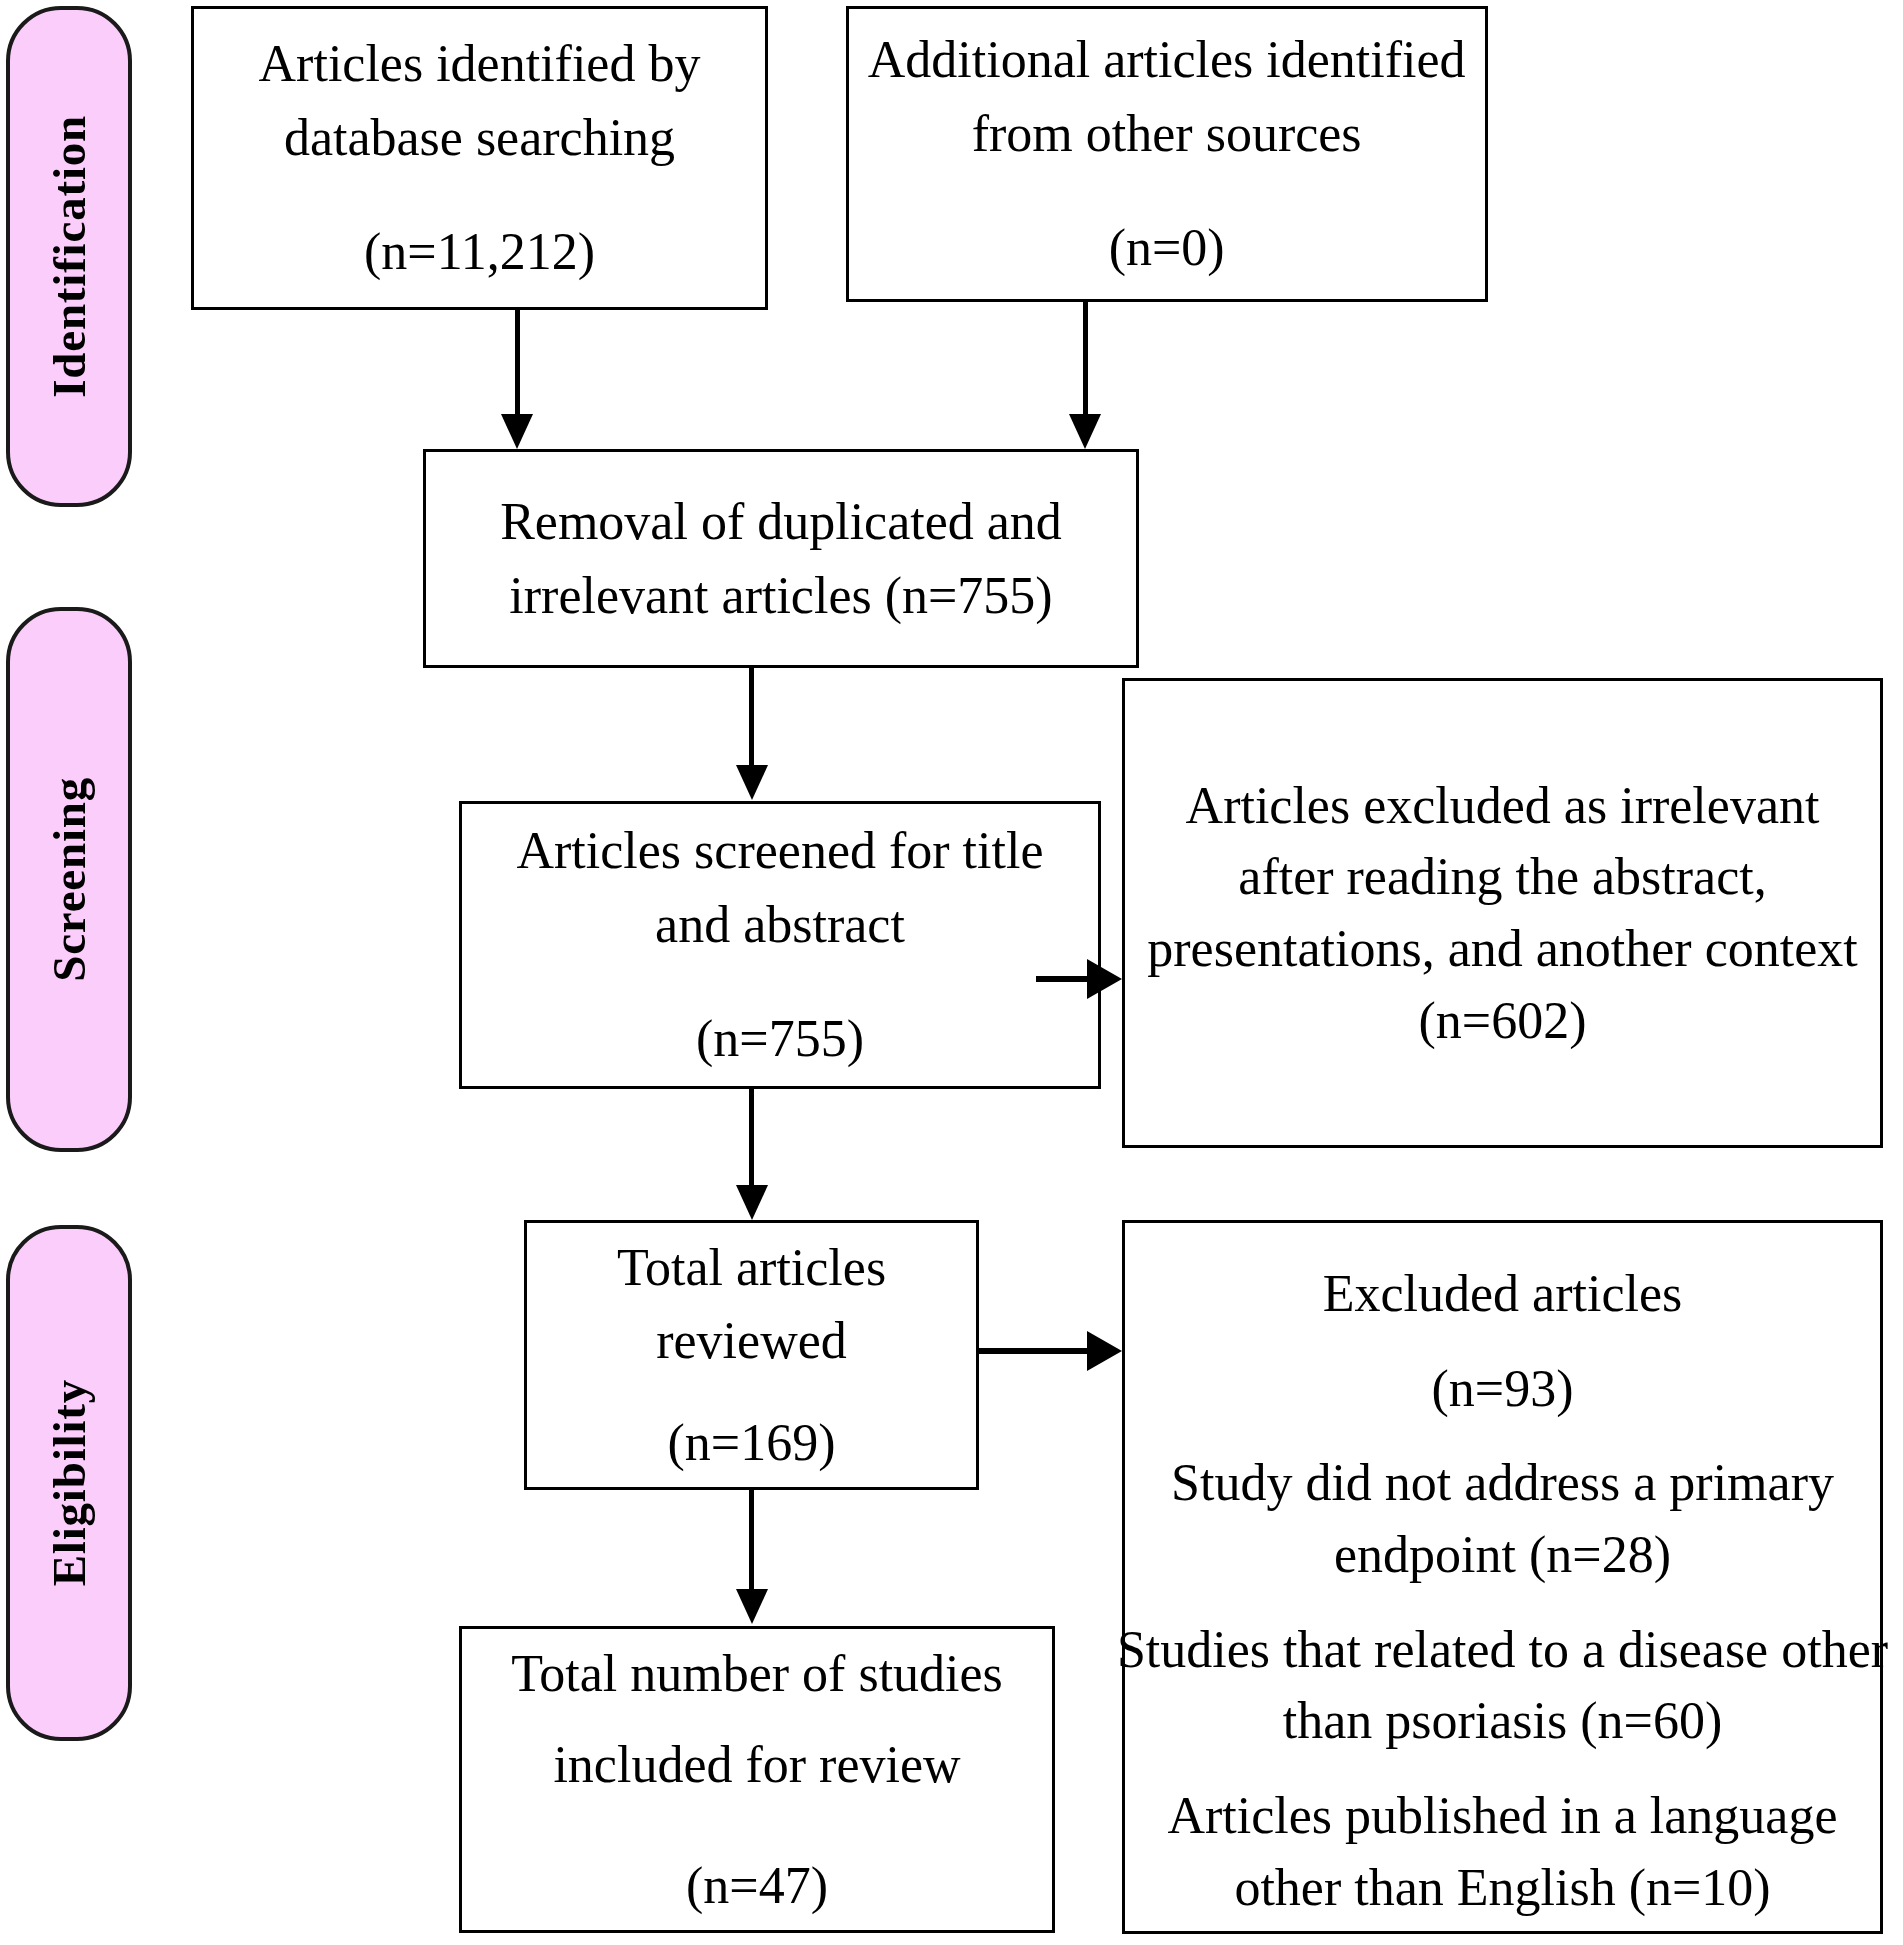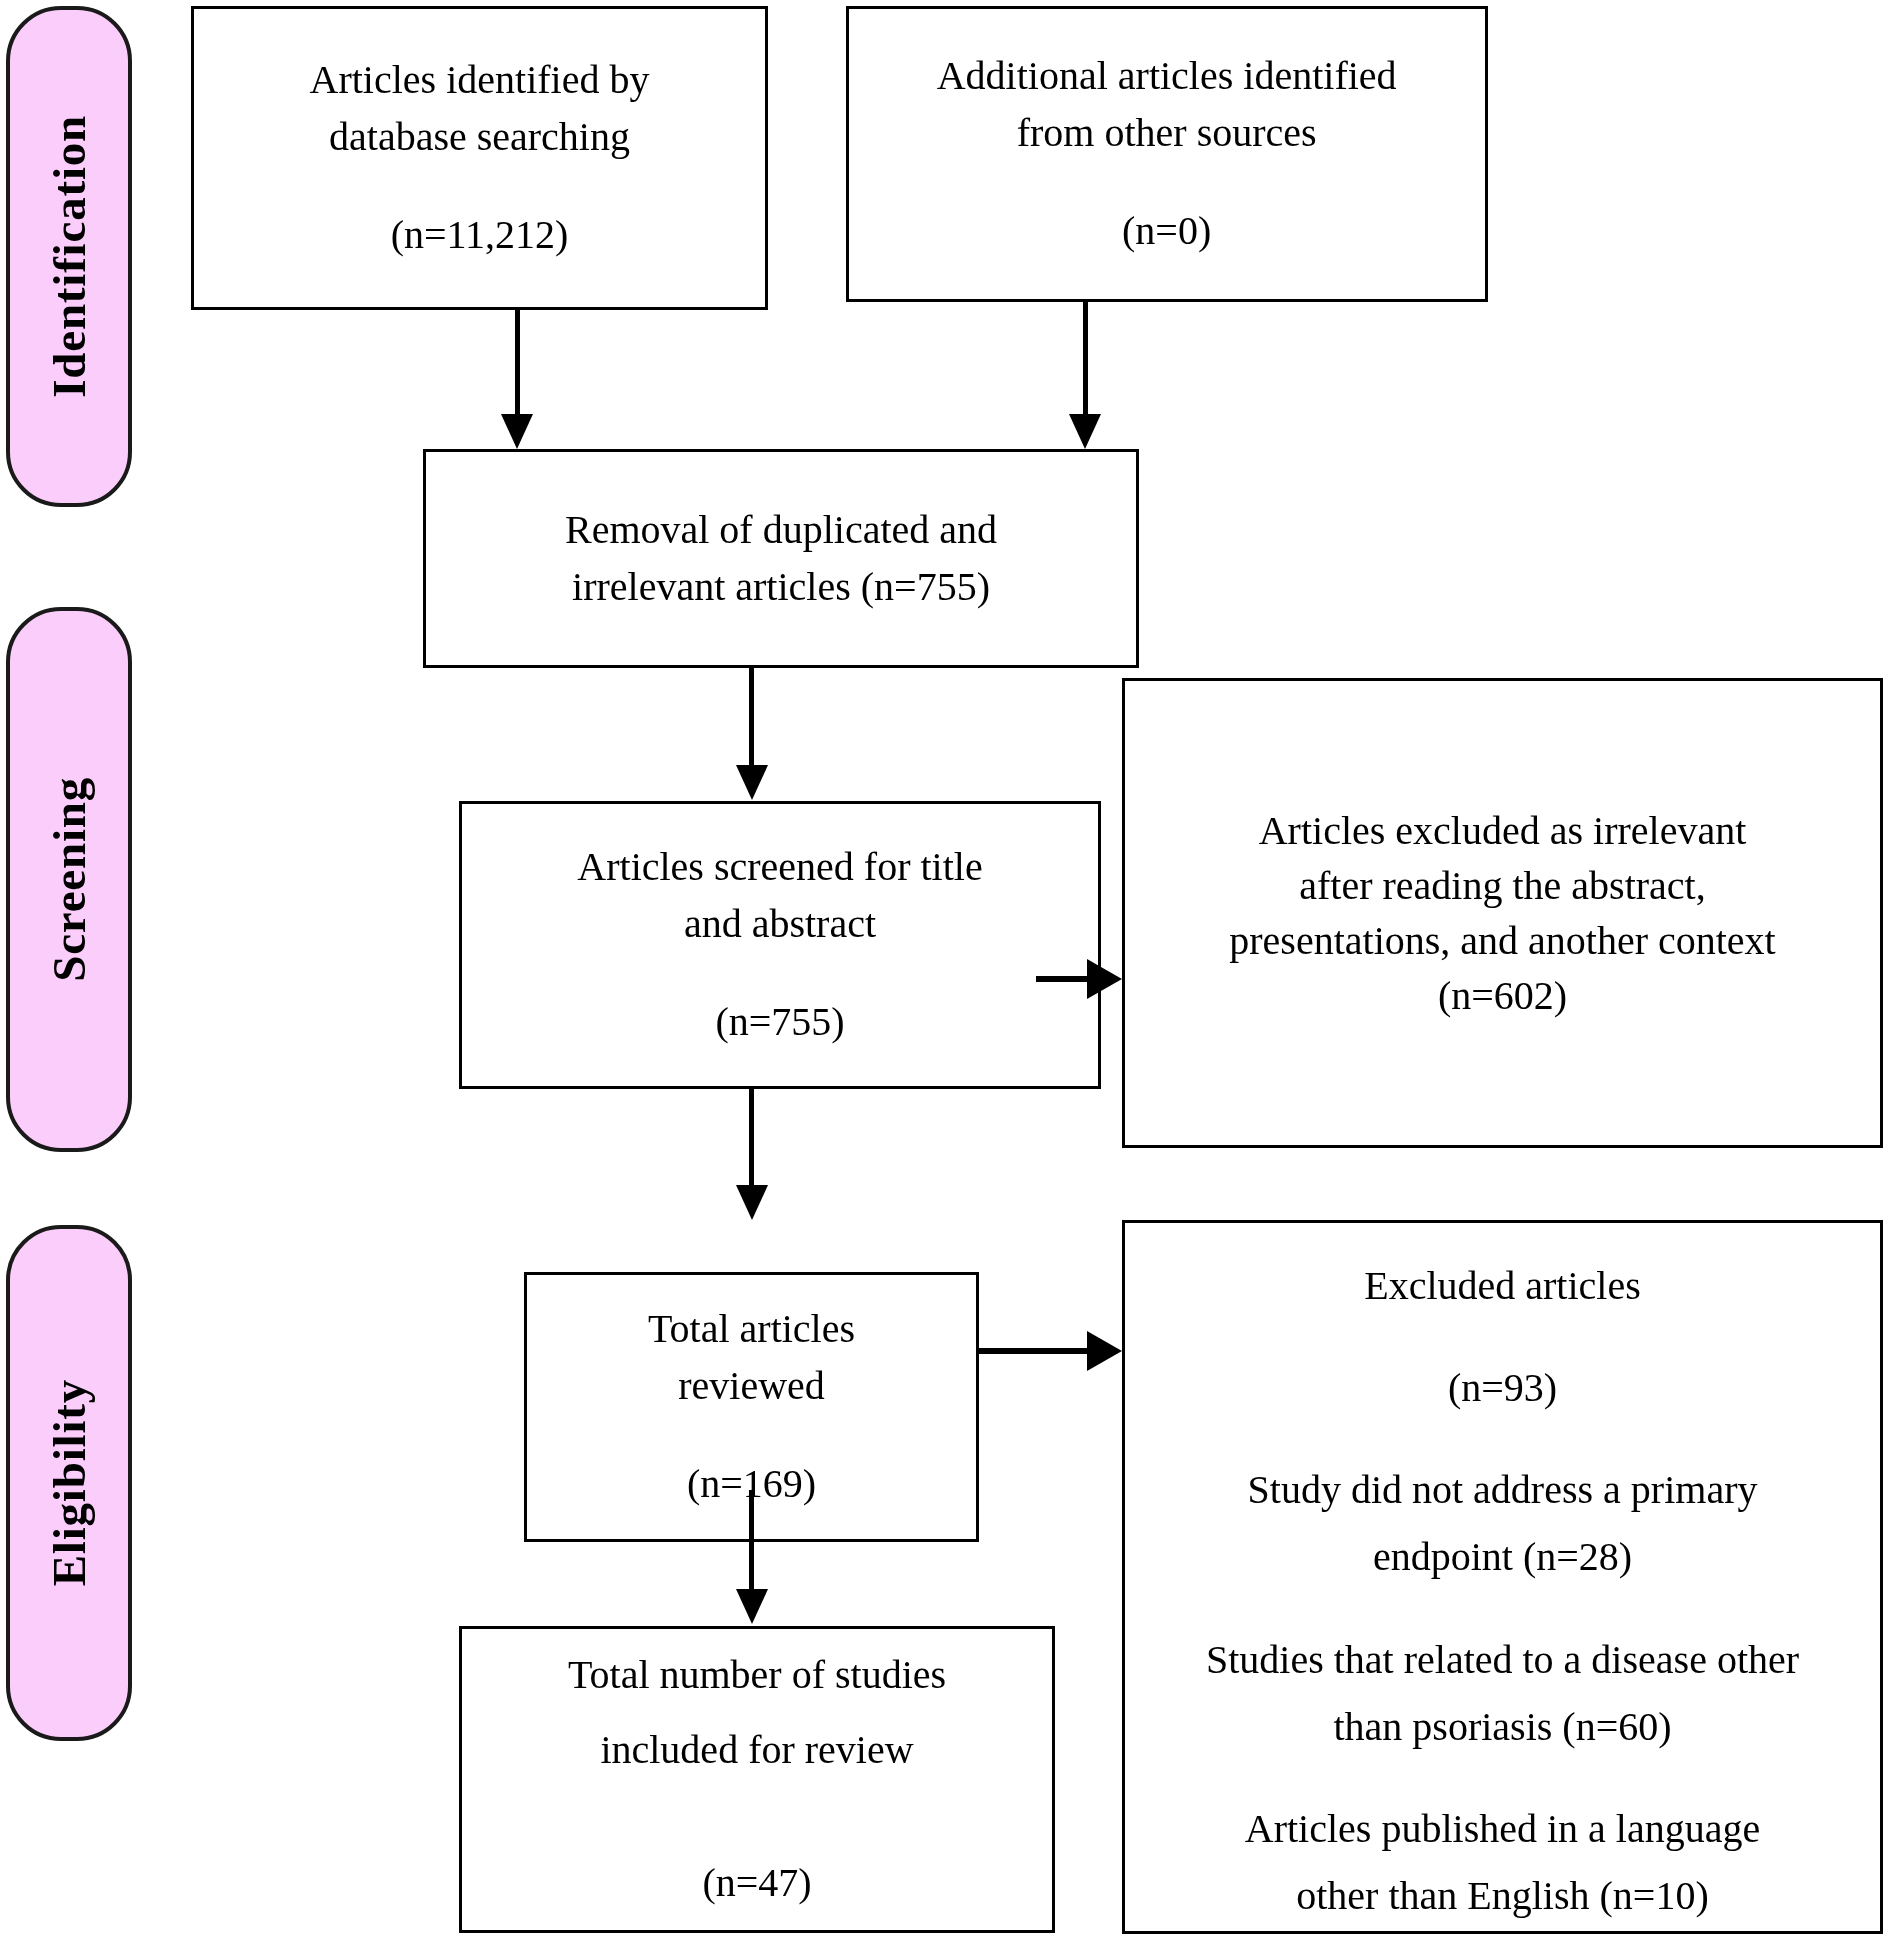--- a/index.html
+++ b/index.html
@@ -46,21 +46,21 @@
     position: absolute;
     background: #ffffff;
     border: 3.8px solid #000000;
     box-sizing: border-box;
     display: flex;
     flex-direction: column;
     align-items: center;
     justify-content: center;
     text-align: center;
     color: #000000;
-    font-size: 40px;
+    font-size: 52px;
     line-height: 1.42;
     padding: 7.6px 16.7px;
   }
   .fbox .ln {
     display: block;
     white-space: nowrap;
   }
   .fbox .gap {
     height: 41px;
   }
@@ -155,21 +155,21 @@
   <div class="fbox tight" style="left:1122px; top:678px; width:761px; height:470px;">
     <span class="ln">Articles excluded as irrelevant</span>
     <span class="ln">after reading the abstract,</span>
     <span class="ln">presentations, and another context</span>
     <span class="ln">(n=602)</span>
   </div>
 
   <div class="vline" style="left:749px; top:1089px; height:97px;"></div>
   <div class="arrow-down" style="left:736px; top:1185px;"></div>
 
-  <div class="fbox" style="left:524px; top:1272px; width:455px; height:270px;">
+  <div class="fbox" style="left:524px; top:1220px; width:455px; height:270px;">
     <span class="ln">Total articles</span>
     <span class="ln">reviewed</span>
     <span class="gap"></span>
     <span class="ln">(n=169)</span>
   </div>
 
   <div class="hline" style="left:979px; top:1348px; width:135px;"></div>
   <div class="arrow-right" style="left:1087px; top:1331px;"></div>
 
   <div class="fbox tight" style="left:1122px; top:1220px; width:761px; height:714px; justify-content:space-between; padding-top:35px;">

